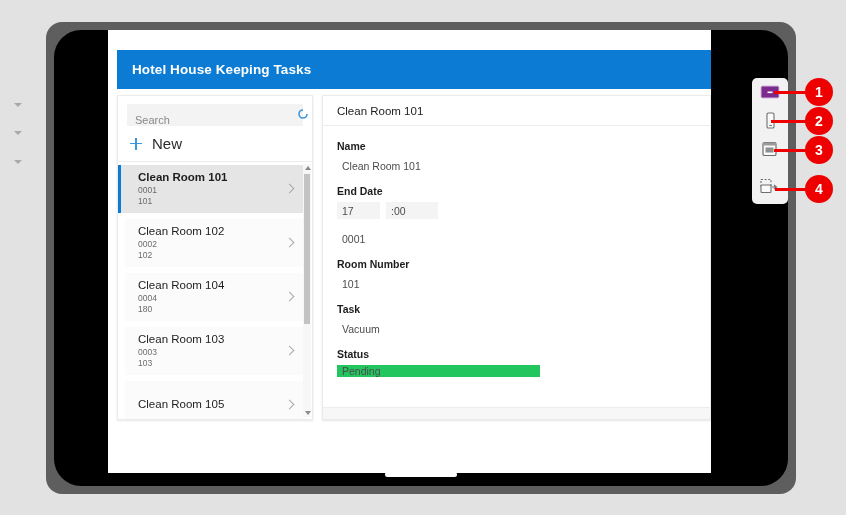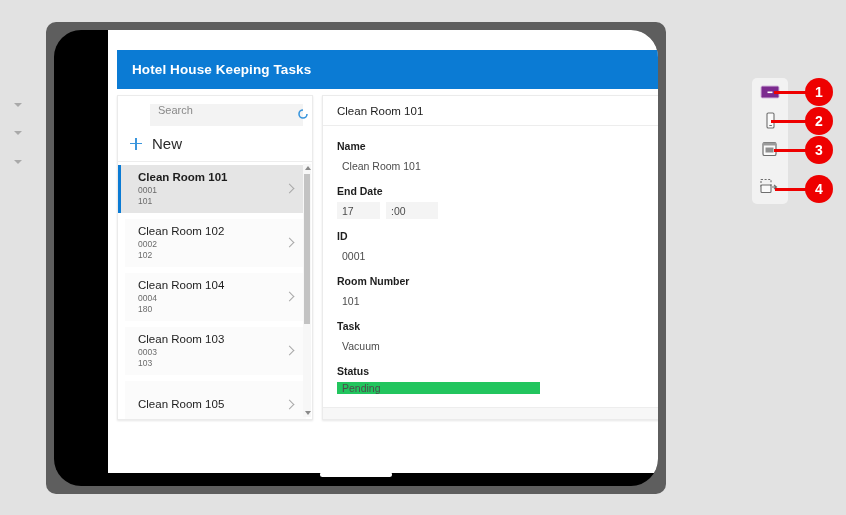--- a/index.html
+++ b/index.html
@@ -13,24 +13,24 @@
     font-family: "Liberation Sans", sans-serif;
     overflow: hidden;
     position: relative;
   }
 
   
   .device {
     position: absolute;
     left: 46px;
     top: 22px;
-    width: 620px;
+    width: 750px;
     height: 472px;
     background: #5e5e5e;
-    border-radius: 10px;
+    border-radius: 16px;
     box-sizing: border-box;
     padding: 8px;
   }
   .device-screen {
     width: 100%;
     height: 100%;
     background: #000000;
     border-radius: 27px;
     box-sizing: border-box;
     position: relative;
@@ -101,24 +101,23 @@
     overflow: hidden;
   }
   .search-row {
     padding: 8px 9px 0 9px;
     position: relative;
   }
   .search-box {
     height: 22px;
     background: #f3f3f3;
     display: flex;
-    align-items: flex-start;
+    align-items: flex-end;
     padding-left: 8px;
     box-sizing: border-box;
-    margin-left: 23px;
   }
   .search-placeholder {
     color: #898989;
     font-size: 11px;
   }
   .refresh-icon {
     position: absolute;
     right: 2px;
     top: 11px;
     width: 14px;
@@ -423,21 +422,20 @@
 
             <div class="field">
               <div class="field-label">End Date</div>
               <div class="datetime-row">
                 <div class="field-value filled dt-hour">17</div>
                 <div class="field-value filled dt-min">:00</div>
               </div>
             </div>
 
             <div class="field">
-              <div class="field-label">ID</div>
               <div class="field-value">0001</div>
             </div>
 
             <div class="field">
               <div class="field-label">Room Number</div>
               <div class="field-value">101</div>
             </div>
 
             <div class="field">
               <div class="field-label">Task</div>

